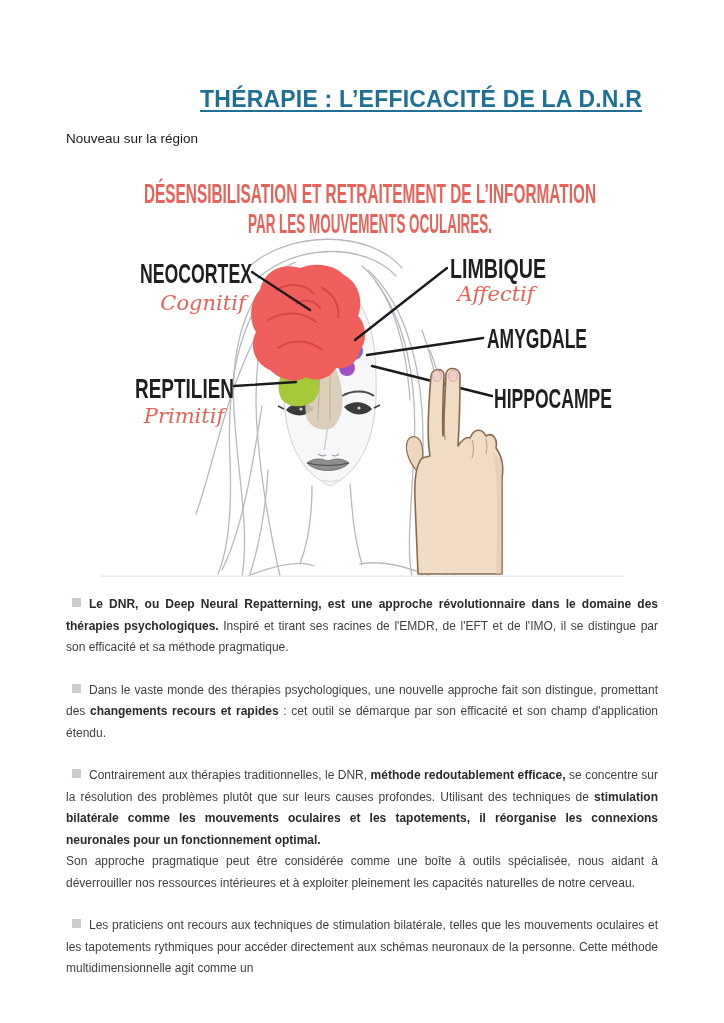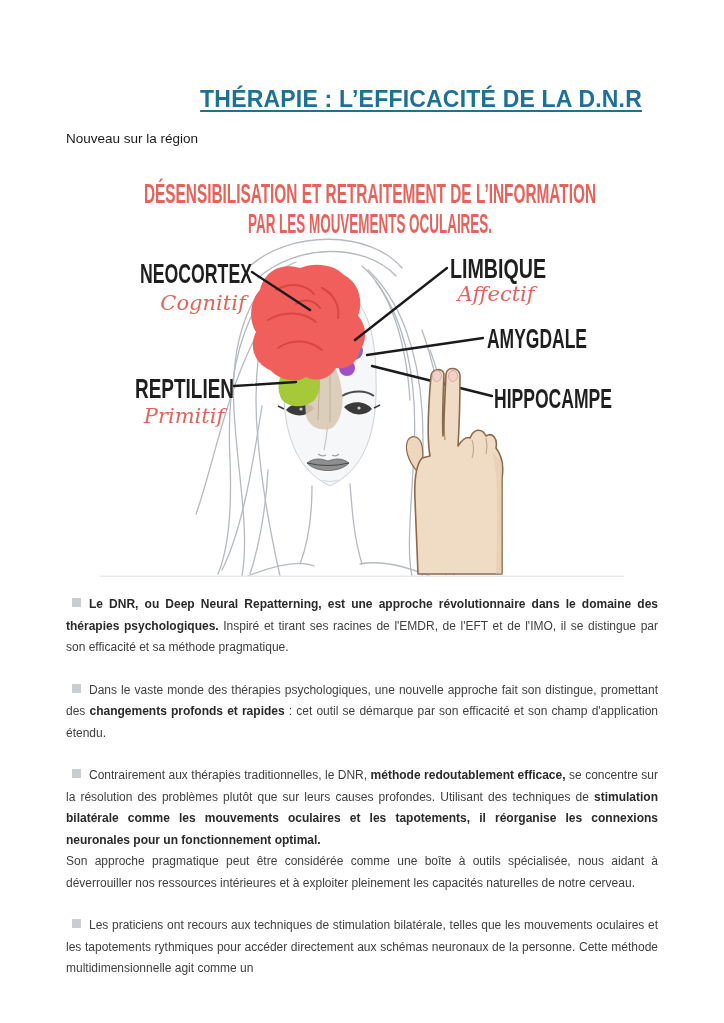--- a/index.html
+++ b/index.html
@@ -143,18 +143,18 @@
         <ellipse cx="337" cy="206" rx="4.5" ry="5.5" fill="#f2cfc8" stroke="#c9a89e" stroke-width=".8"></ellipse>
         <ellipse cx="353" cy="206" rx="4.5" ry="5.5" fill="#f2cfc8" stroke="#c9a89e" stroke-width=".8"></ellipse>
       </g>
 
       <rect x="-20" y="405.5" width="564" height="1.4" fill="#e7e9eb"></rect>
     </svg>
   </div>
 
   <div class="article">
       <p class="para"><span class="bullet"></span><b>Le DNR, ou Deep Neural Repatterning, est une approche révolutionnaire dans le domaine des thérapies psychologiques.</b><span> Inspiré et tirant ses racines de l'EMDR, de l'EFT et de l'IMO, il se distingue par son efficacité et sa méthode pragmatique.</span></p>
-      <p class="para"><span class="bullet"></span><span>Dans le vaste monde des thérapies psychologiques, une nouvelle approche fait son distingue, promettant des </span><b>changements profonds et rapides</b><span> : cet outil se démarque par son efficacité et son champ d'application étendu.</span></p>
+      <p class="para"><span class="bullet"></span><span>Dans le vaste monde des thérapies psychologiques, une nouvelle approche fait son distingue, promettant des </span><b>changements recours et rapides</b><span> : cet outil se démarque par son efficacité et son champ d'application étendu.</span></p>
       <p class="para"><span class="bullet"></span><span>Contrairement aux thérapies traditionnelles, le DNR, </span><b>méthode redoutablement efficace,</b><span> se concentre sur la résolution des problèmes plutôt que sur leurs causes profondes. Utilisant des techniques de </span><b>stimulation bilatérale comme les mouvements oculaires et les tapotements, il réorganise les connexions neuronales pour un fonctionnement optimal.</b><br><span>Son approche pragmatique peut être considérée comme une boîte à outils spécialisée, nous aidant à déverrouiller nos ressources intérieures et à exploiter pleinement les capacités naturelles de notre cerveau.</span></p>
       <p class="para"><span class="bullet"></span><span>Les praticiens ont recours aux techniques de stimulation bilatérale, telles que les mouvements oculaires et les tapotements rythmiques pour accéder directement aux schémas neuronaux de la personne. Cette méthode multidimensionnelle agit comme un</span></p>
     </div>
 
 </div>
 
 </body></html>

